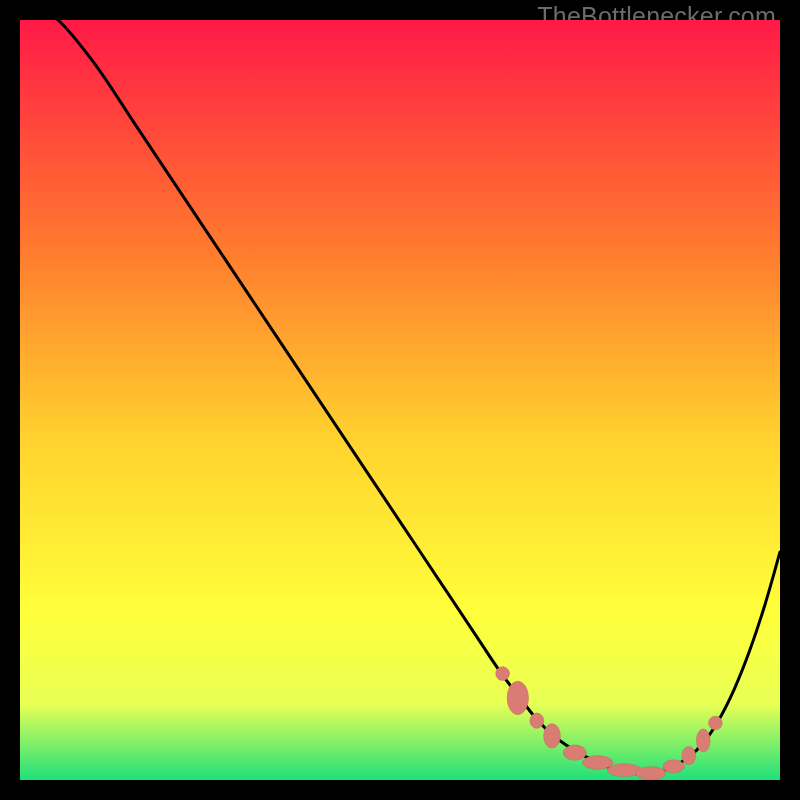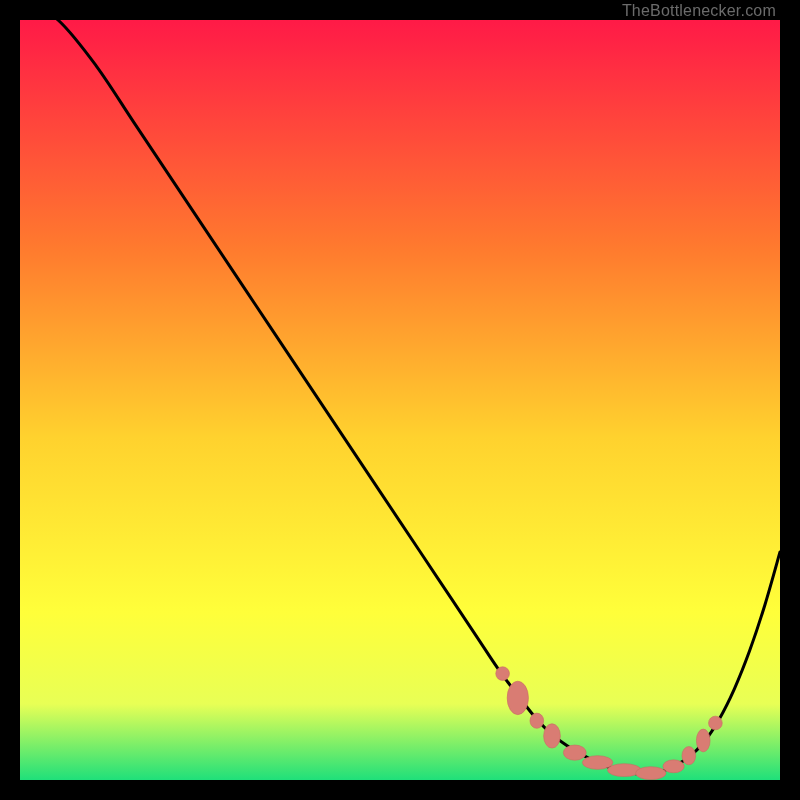--- a/index.html
+++ b/index.html
@@ -24,21 +24,21 @@
     left: 0;
     top: 0;
     width: 760px;
     height: 760px;
   }
   .watermark {
     position: absolute;
     top: 2px;
     right: 24px;
     color: #6b6b6b;
-    font-size: 16px;
+    font-size: 25px;
     font-weight: 500;
     letter-spacing: 0.2px;
     user-select: none;
   }
   svg { display: block; }
 </style>
 </head>
 <body>
 
 <div class="watermark">TheBottlenecker.com</div>

